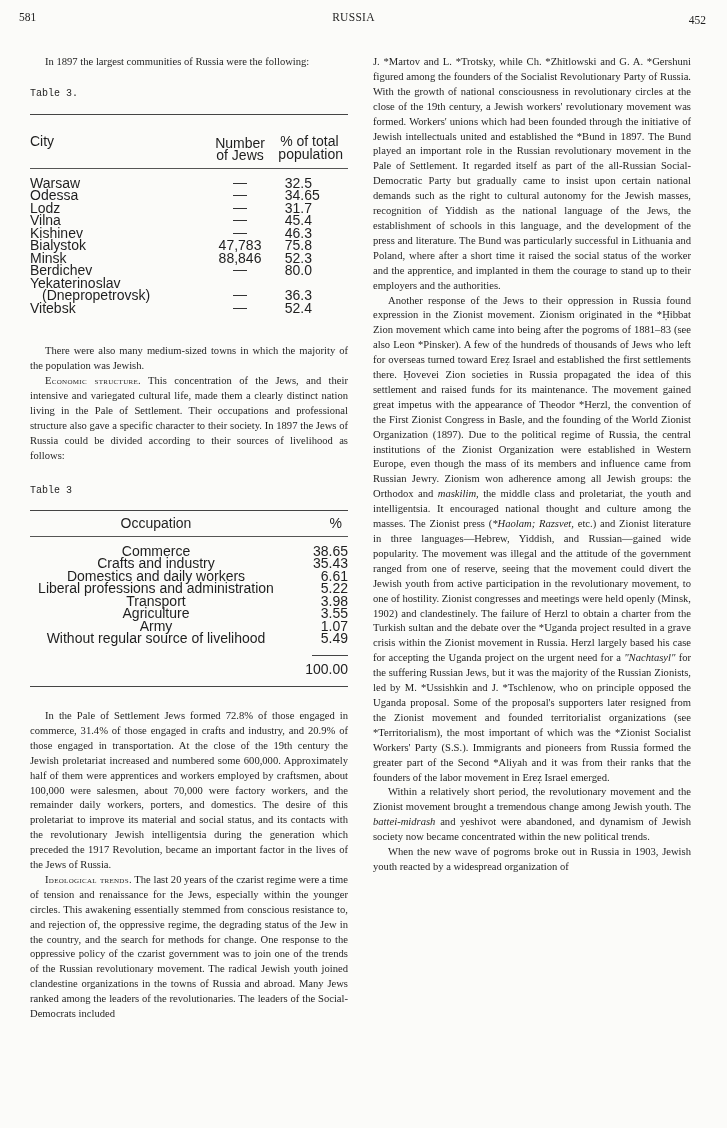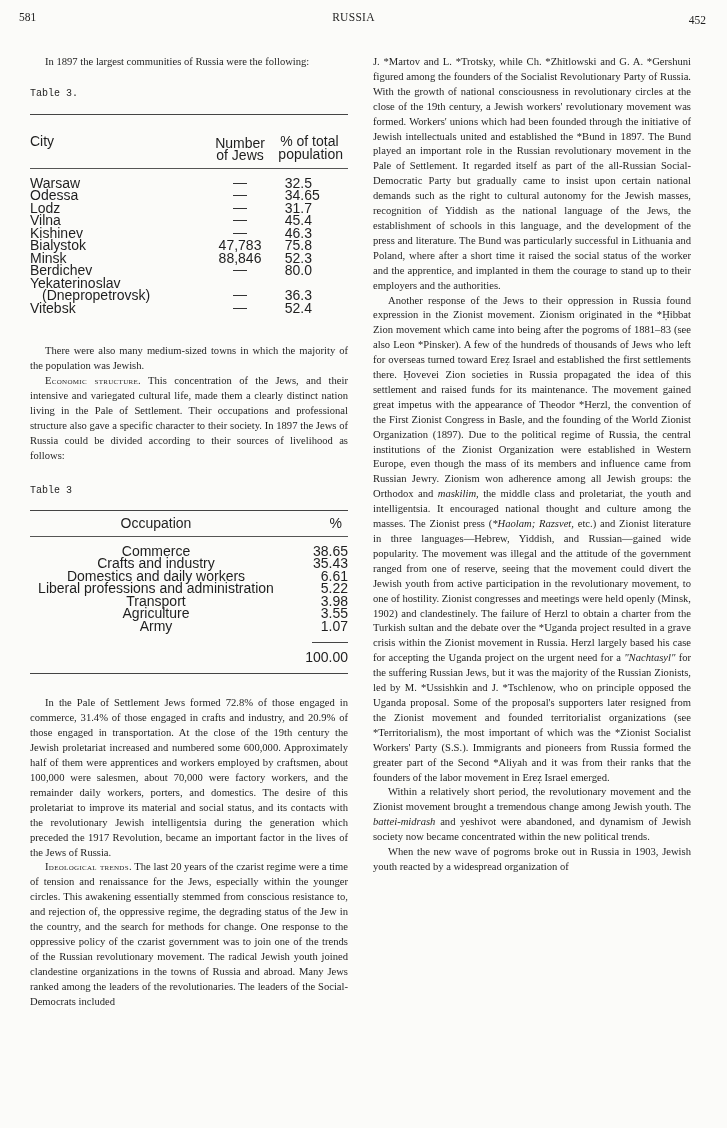--- a/index.html
+++ b/index.html
@@ -154,20 +154,24 @@
           <td class="c-pct">3.98</td>
         </tr>
         <tr>
           <td class="c-occ">Agriculture</td>
           <td class="c-pct">3.55</td>
         </tr>
         <tr>
           <td class="c-occ">Army</td>
           <td class="c-pct">1.07</td>
         </tr>
+        <tr>
+          <td class="c-occ">Without regular source of livelihood</td>
+          <td class="c-pct">5.49</td>
+        </tr>
       </tbody>
     <tfoot>
       <tr>
         <td class="c-occ"></td>
         <td class="c-pct total-cell">
           <span class="sumrule"></span><br>
           <span>100.00</span>
         </td>
       </tr>
     </tfoot>

